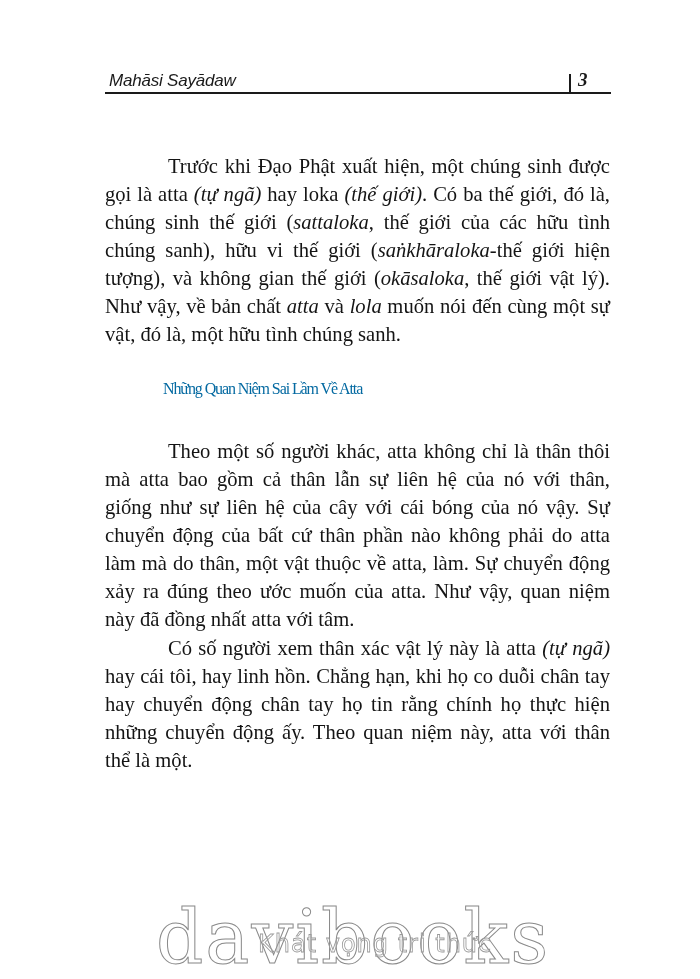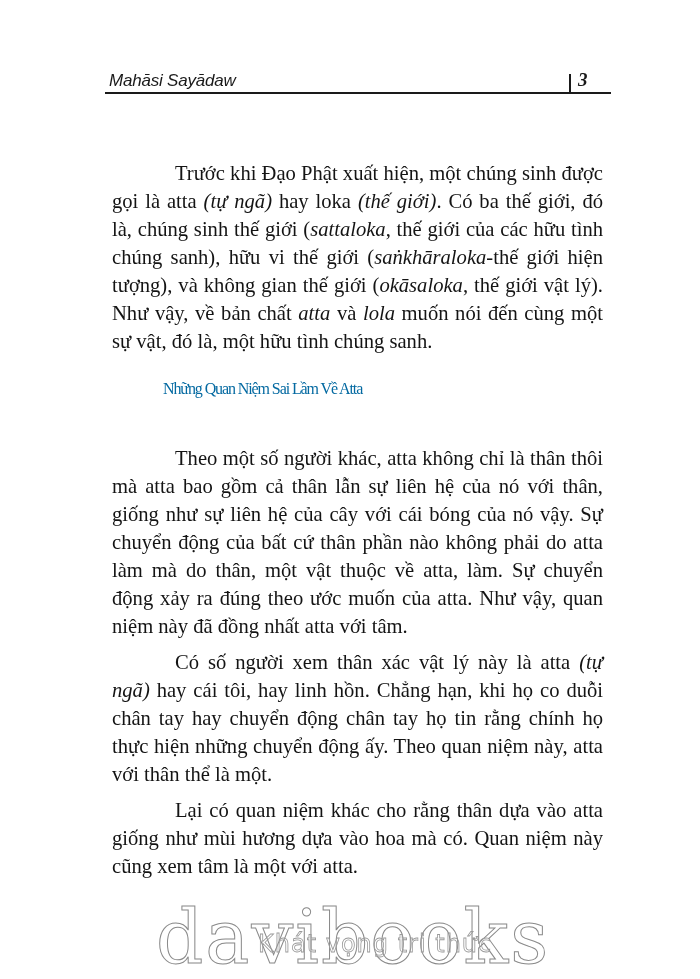--- a/index.html
+++ b/index.html
@@ -20,21 +20,21 @@
     position: absolute; left: 464px; bottom: -2px; width: 1.5px; height: 20px; background: #1a1a1a;
   }
   .running-head .page-num {
     position: absolute; left: 473px; bottom: 1px;
     font-family: "Liberation Serif", serif; font-style: italic; font-weight: bold; font-size: 19px; color: #1a1a1a;
   }
   .body-text {
     position: absolute; left: 104px; width: 507px;
     font-size: 20.6px; line-height: 28px; text-align: justify;
   }
-  .body-text p { margin: 8px; text-indent: 63px; }
+  .body-text p { margin: 1px; text-indent: 63px; }
   .body-text i { font-style: italic; }
   #sec1 { top: 151px; }
   #heading {
     position: absolute; left: 163px; top: 380px; font-size: 16px;
     letter-spacing: -1.1px; color: #0369a1; font-family: "Liberation Serif", serif;
   }
   #sec2 { top: 436px; }
   .watermark {
     position: absolute; left: 0; width: 700px; text-align: center;
   }
@@ -66,19 +66,16 @@
 
 <div id="heading">Những Quan Niệm Sai Lầm Về Atta</div>
 
 <div class="body-text" id="sec2">
   <p>
     <span>Theo một số người khác, atta không chỉ là thân thôi mà atta bao gồm cả thân lẫn sự liên hệ của nó với thân, giống như sự liên hệ của cây với cái bóng của nó vậy. Sự chuyển động của bất cứ thân phần nào không phải do atta làm mà do thân, một vật thuộc về atta, làm. Sự chuyển động xảy ra đúng theo ước muốn của atta. Như vậy, quan niệm này đã đồng nhất atta với tâm.</span>
   </p>
   <p>
     <span>Có số người xem thân xác vật lý này là atta </span><i>(tự ngã)</i><span> hay cái tôi, hay linh hồn. Chẳng hạn, khi họ co duỗi chân tay hay chuyển động chân tay họ tin rằng chính họ thực hiện những chuyển động ấy. Theo quan niệm này, atta với thân thể là một.</span>
   </p>
-  <p>
-    <span>Lại có quan niệm khác cho rằng thân dựa vào atta giống như mùi hương dựa vào hoa mà có. Quan niệm này cũng xem tâm là một với atta.</span>
-  </p>
 </div>
 
 <div class="watermark wm-brand">davibooks</div>
 <div class="watermark wm-slogan">Khát vọng tri thức</div>
 
 </body></html>

